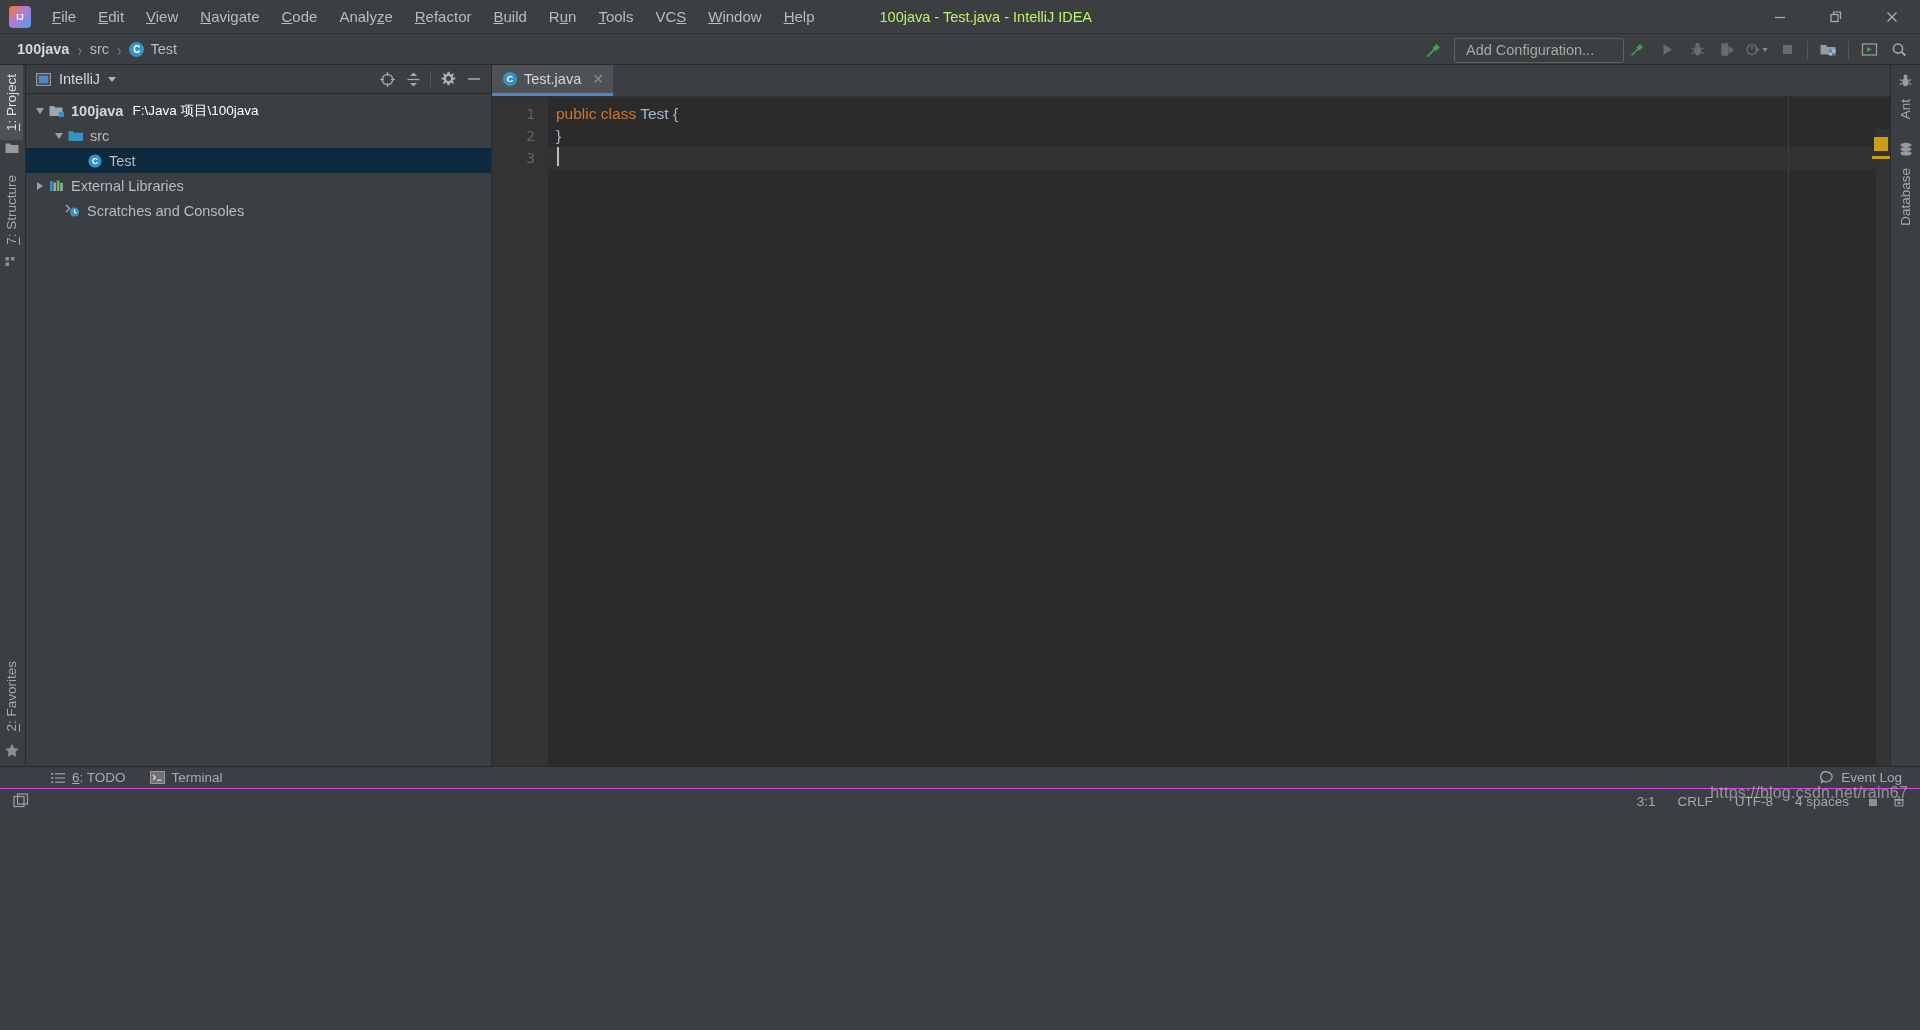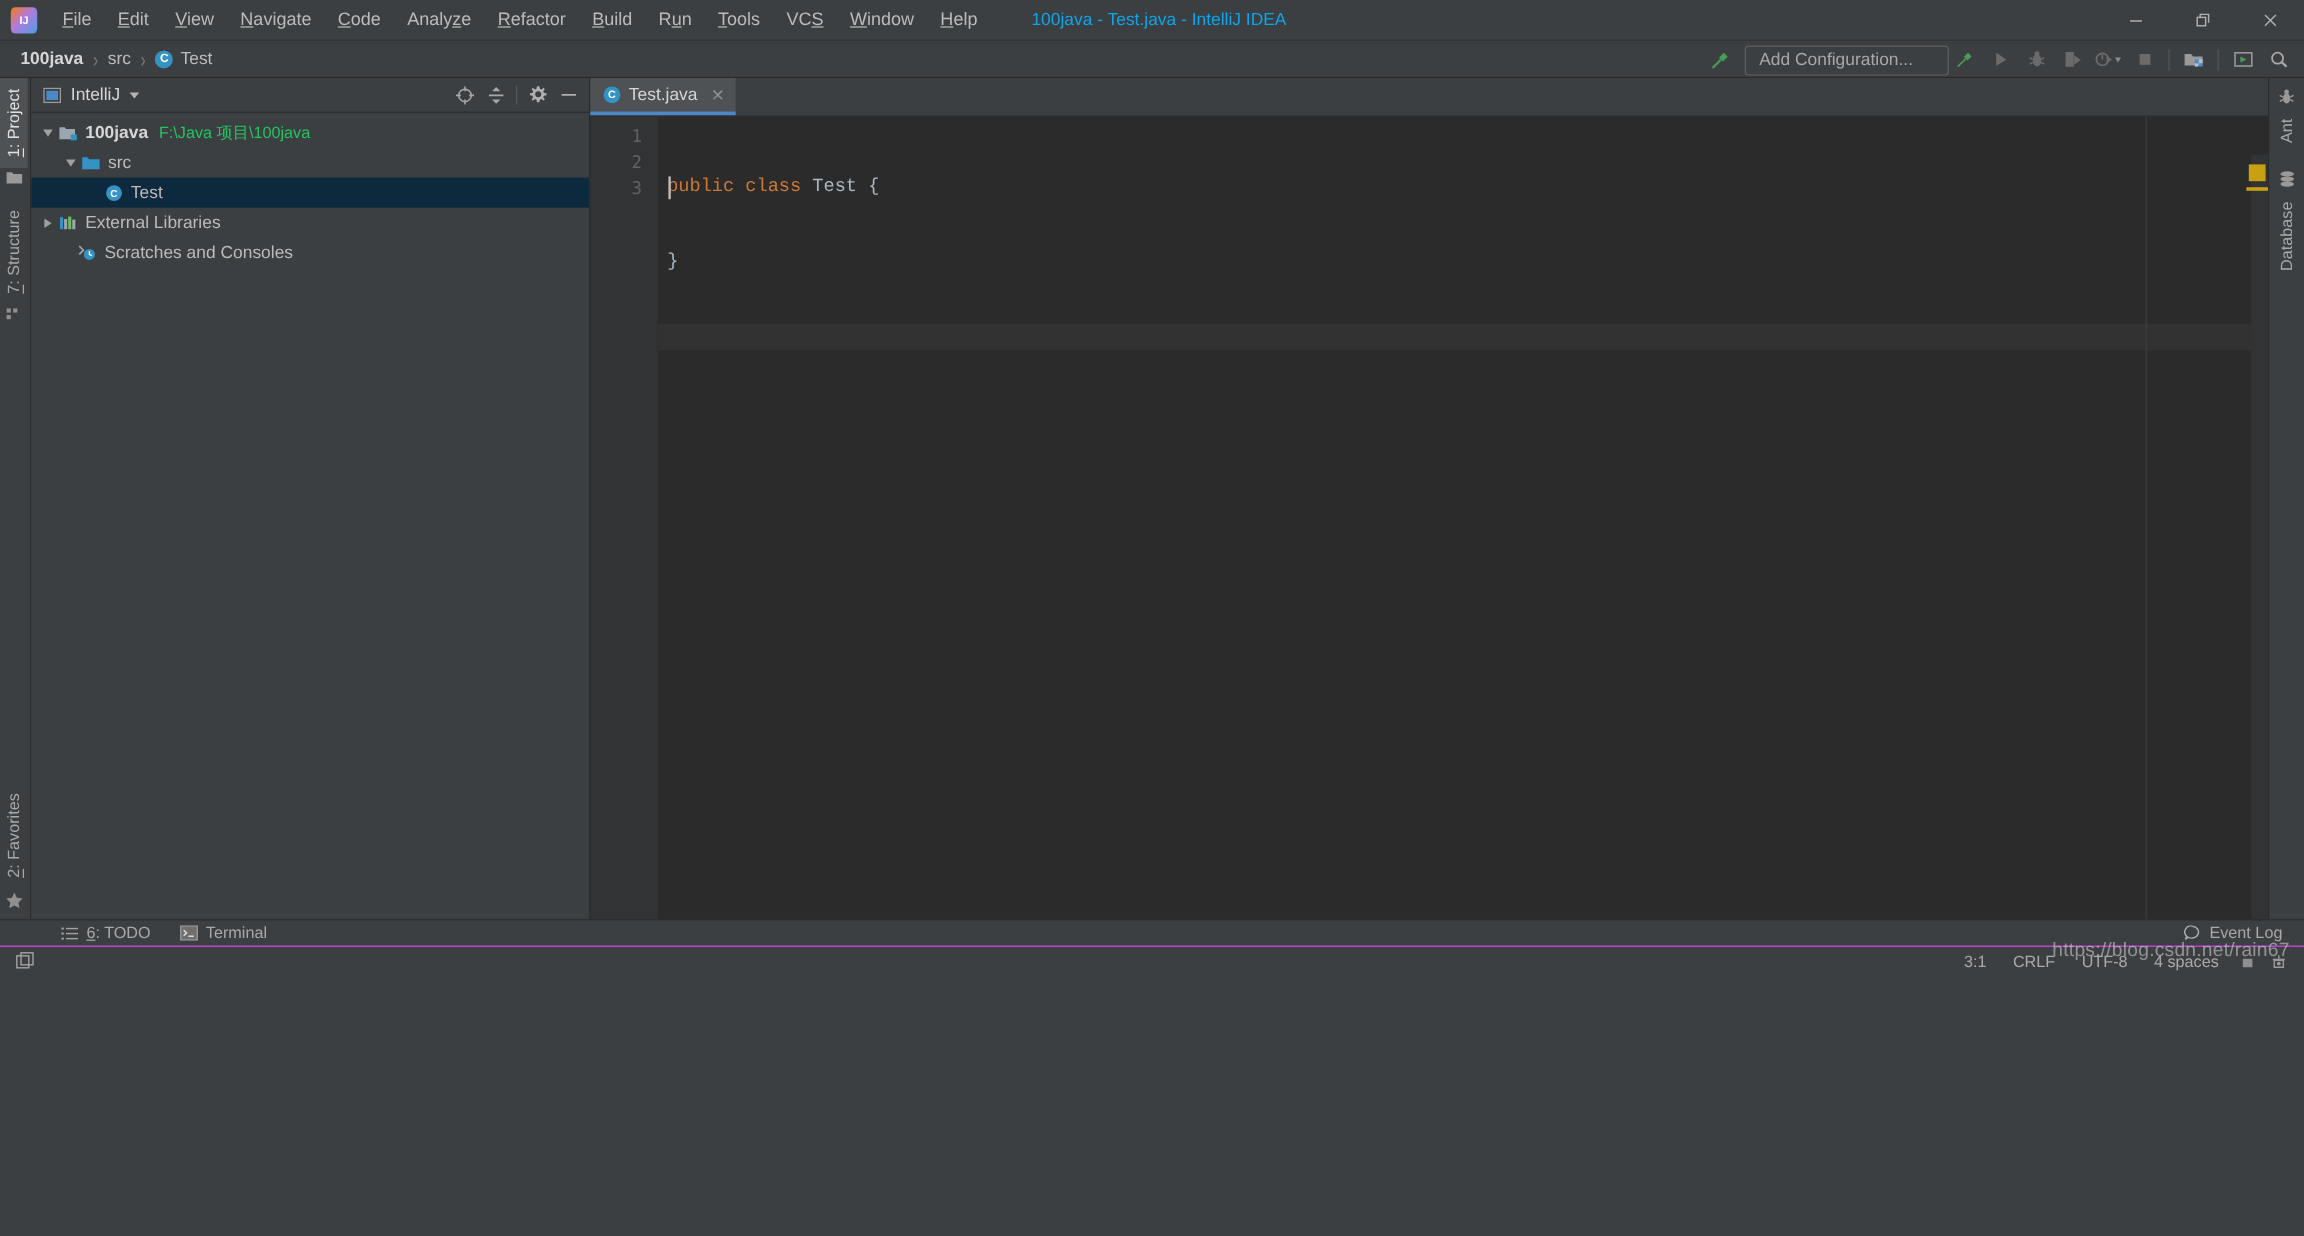--- a/index.html
+++ b/index.html
@@ -30,21 +30,21 @@
     display: flex; align-items: center; justify-content: center;
     font-family: "Liberation Sans", sans-serif;
   }
   .menu-items { display: flex; align-items: center; }
   .menu-item {
     color: #bbbbbb; font-size: 15px; padding: 3px 11px;
     white-space: nowrap; cursor: default; line-height: 20px;
   }
   .menu-item u { text-decoration: underline; }
   .win-title {
-    color: #0ea5e9; font-size: 14.5px; margin-left: 34px; white-space: nowrap;
+    color: #bef264; font-size: 14.5px; margin-left: 54px; white-space: nowrap;
   }
   .win-controls {
     position: absolute; right: 0; top: 0; height: 34px; display: flex;
   }
   .win-btn {
     width: 56px; height: 34px; display: flex; align-items: center; justify-content: center;
   }
   .win-btn svg { display: block; }
 
   
@@ -121,21 +121,21 @@
     color: #bbbbbb; font-size: 14.5px; cursor: default; padding-right: 8px;
   }
   .tree-row.selected { background: #0d293e; }
   .twisty {
     width: 16px; height: 16px; flex: none; display: flex; align-items: center; justify-content: center;
   }
   .twisty .tri-r { width:0;height:0;border-top:4.5px solid transparent;border-bottom:4.5px solid transparent;border-left:6px solid #a0a0a0; }
   .twisty .tri-d { width:0;height:0;border-left:4.5px solid transparent;border-right:4.5px solid transparent;border-top:6px solid #a0a0a0; }
   .node-icon { width: 18px; height: 16px; flex: none; display:flex; align-items:center; justify-content:center; margin-right: 5px; }
   .node-label.bold { font-weight: bold; color: #d6d6d6; }
-  .node-sub { color: #22c55e; font-size: 13.5px; margin-left: 9px; }
+  .node-sub { color: #ffffff; font-size: 13.5px; margin-left: 9px; }
 
   
   .editor-area {
     position: absolute; left: 492px; top: 65px; right: 30px; bottom: 48px;
     background: #2b2b2b;
   }
   .tabbar {
     height: 32px; background: #3c3f41; display: flex; align-items: flex-end;
     border-bottom: 1px solid #323232;
   }
@@ -154,22 +154,22 @@
   }
   .gutter .ln {
     height: 22px; line-height: 22px; color: #606366; font-size: 14.5px;
     font-family: "DejaVu Sans Mono", monospace; padding-right: 13px;
   }
   .code {
     flex: 1; padding-top: 6px; position: relative; overflow: hidden;
   }
   .code .line {
     height: 22px; line-height: 22px; font-size: 15.5px;
-    font-family: Liberation Mono, monospace;
-    color: #a9b7c6; padding-left: 8px; white-space: pre; margin-top: 41px;
+    font-family: Liberation Sans, sans-serif;
+    color: #a9b7c6; padding-left: 8px; white-space: pre;
   }
   .code .line.current { background: #323232; }
   .kw { color: #cc7832; font-weight: normal; }
   .ident { color: #a9b7c6; }
   .brace { color: #a9b7c6; }
   .caret {
     position: absolute; width: 1.5px; height: 19px; background: #bbbbbb;
     left: 9px; top: 50px;
   }
   .margin-guide {

